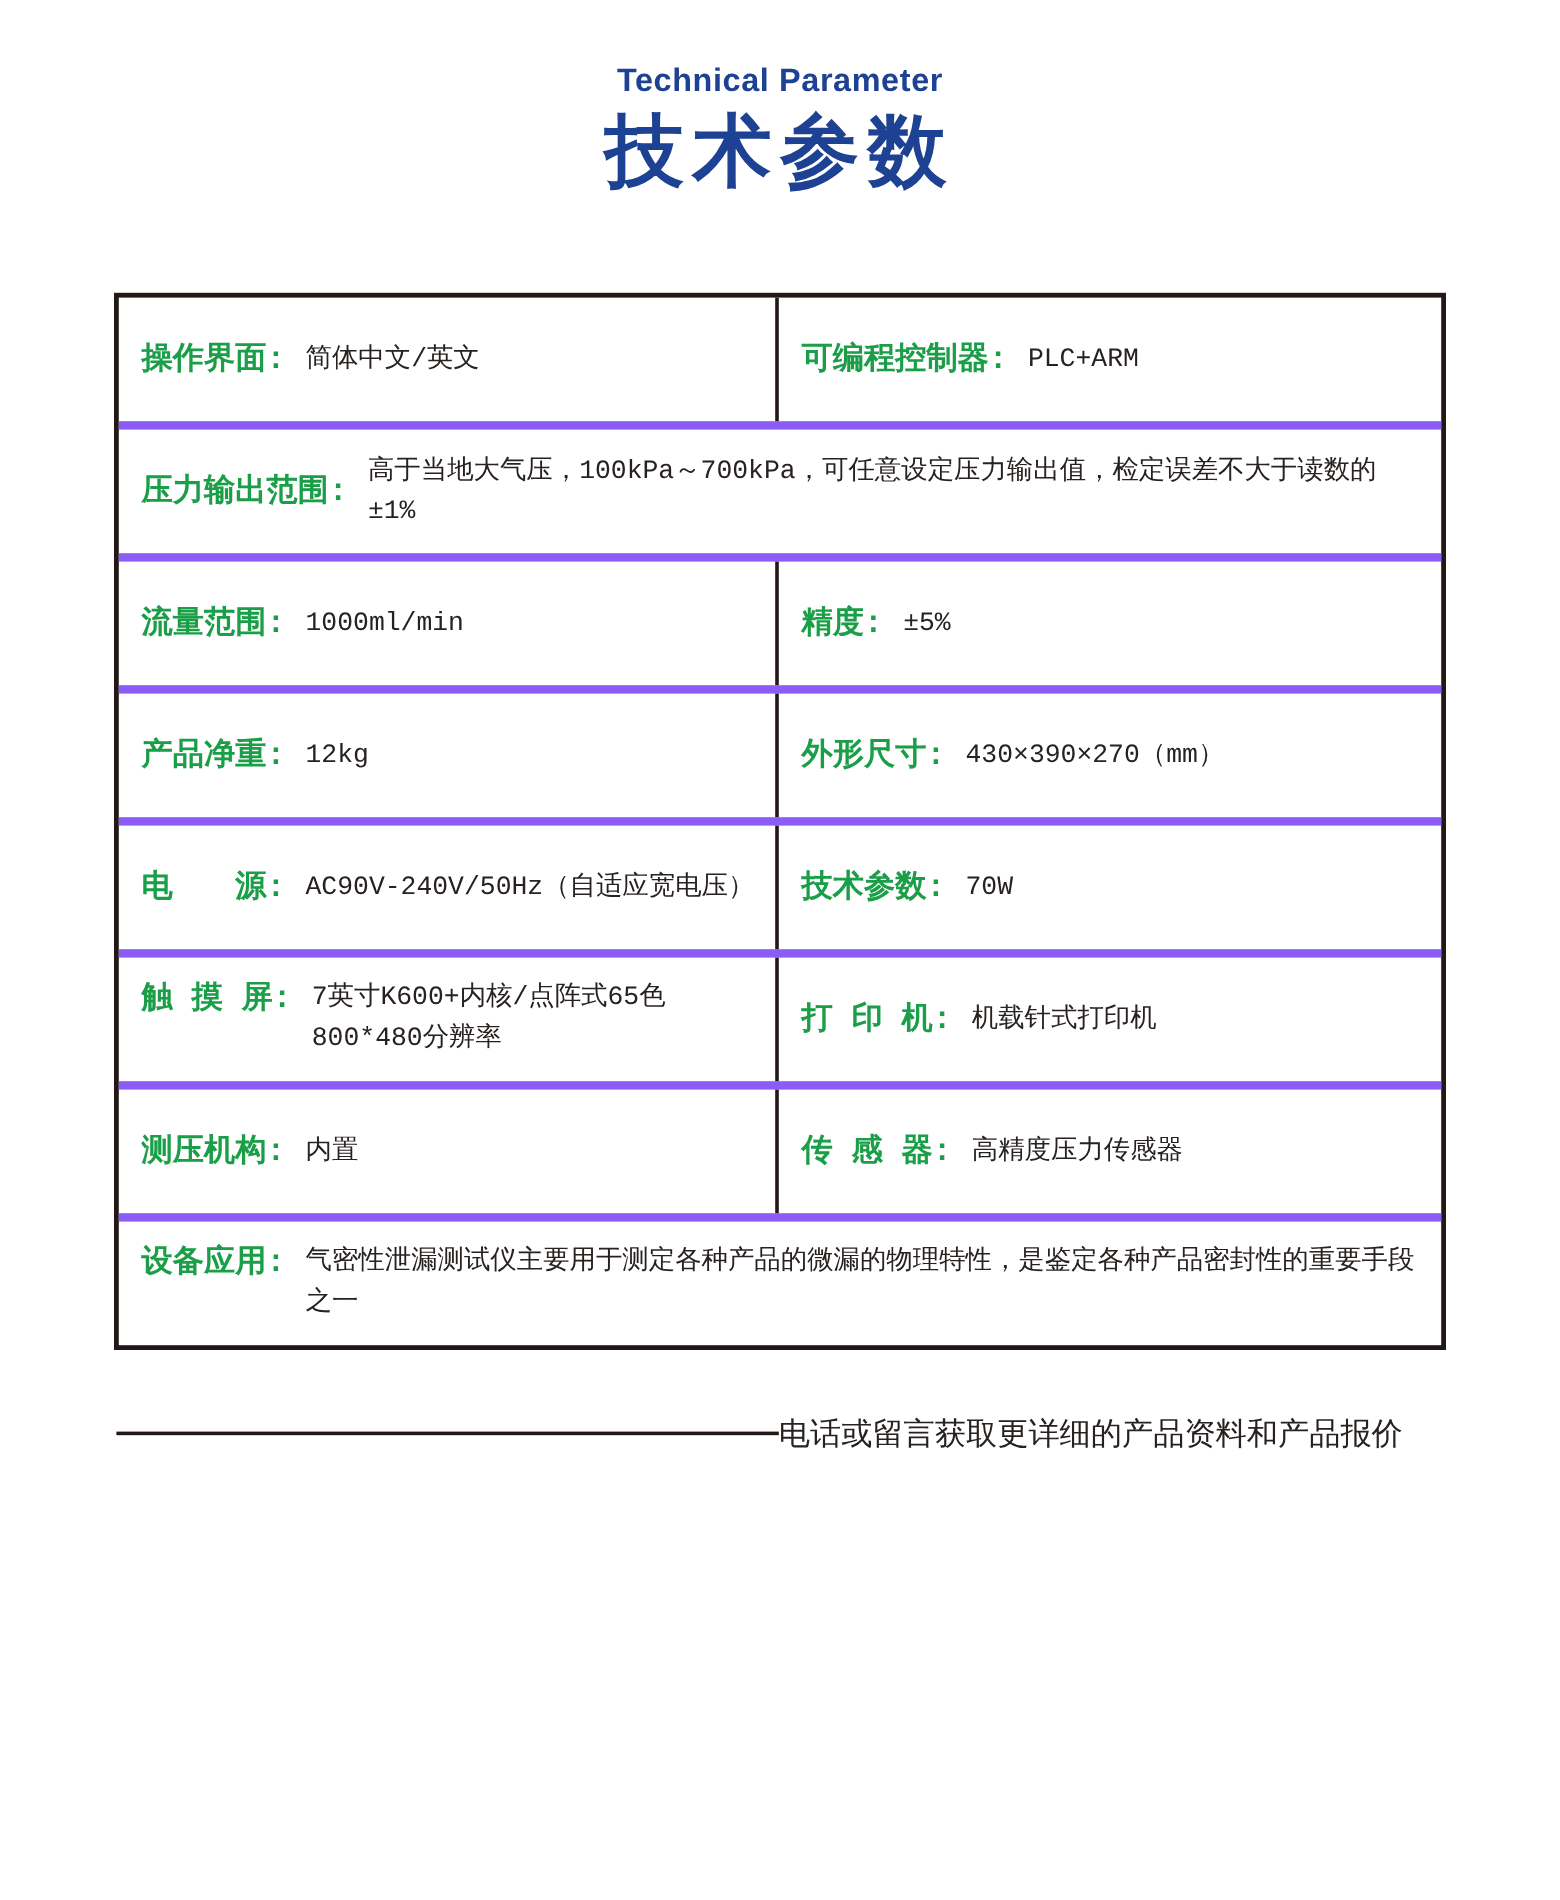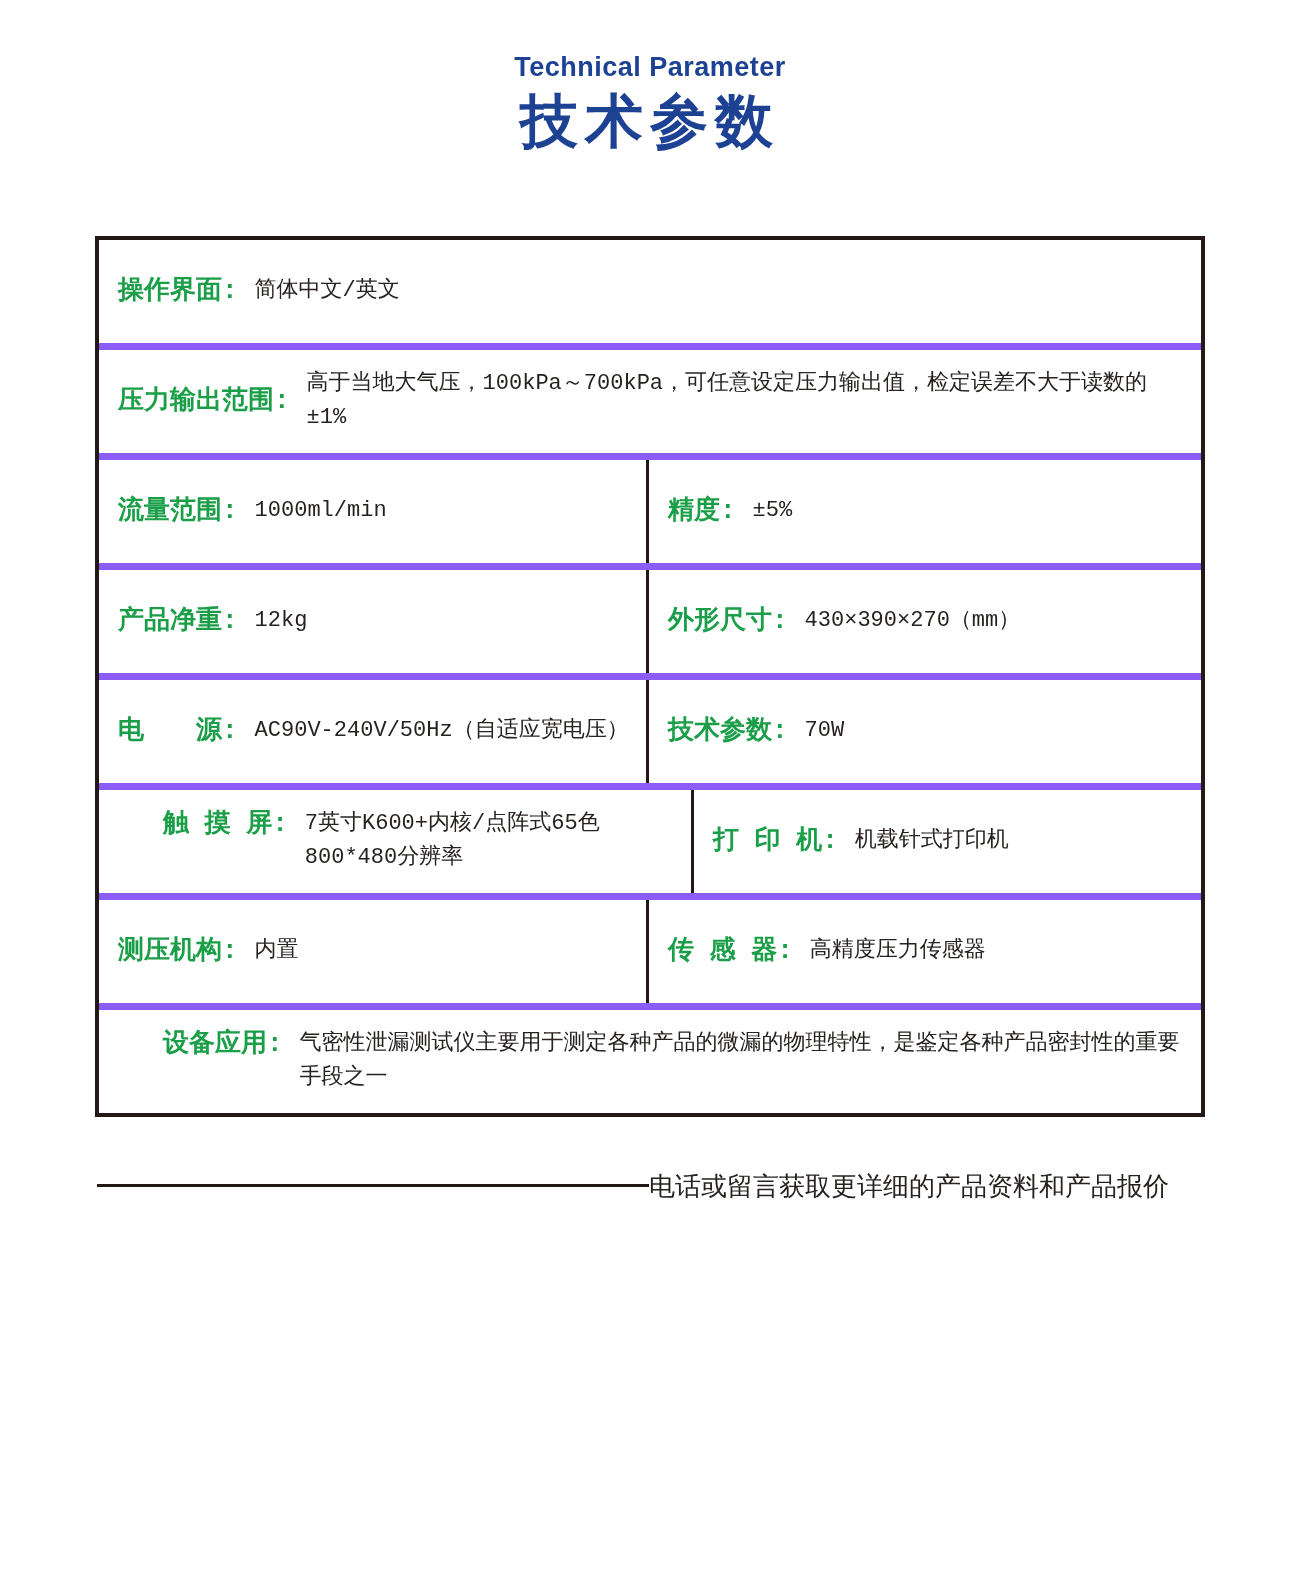--- a/index.html
+++ b/index.html
@@ -13,21 +13,21 @@
   }
   .header{text-align:center;padding-top:52px;}
   .subtitle{
     color:#1d4293;
     font-size:27px;
     font-weight:bold;
     letter-spacing:0.5px;
   }
   .title{
     color:#1d4293;
-    font-size:58px;
+    font-size:66px;
     font-weight:bold;
     letter-spacing:7px;
     margin:8px 0 0 0;
     line-height:1.05;
   }
   .spec-table{
     width:1102px;
     margin:84px auto 0 auto;
     border:4px solid #231815;
   }
@@ -51,21 +51,21 @@
     line-height:34px;
     white-space:pre;
     flex-shrink:0;
   }
   .value{
     color:#272220;
     font-size:22px;
     line-height:34px;
     white-space:pre-line;
   }
-  .cell.top{align-items:flex-start;padding-top:17px;margin-left:45px;}
+  .cell.top{align-items:flex-start;padding-top:17px;}
   .footer{
     width:1106px;
     margin:52px auto 0 auto;
     display:flex;
     align-items:center;
   }
   .rule{
     flex:0 0 552px;
     height:3px;
     background:#231815;
@@ -86,20 +86,24 @@
     <div class="subtitle">Technical Parameter</div>
     <h1 class="title">技术参数</h1>
   </div>
 
   <div class="spec-table">
 
     <div class="row two">
       <div class="cell">
         <span class="label">操作界面:</span>
         <span class="value">简体中文/英文</span>
+      </div>
+      <div class="cell">
+        <span class="label">可编程控制器:</span>
+        <span class="value">PLC+ARM</span>
       </div>
     </div>
 
     <div class="row">
       <div class="cell">
         <span class="label">压力输出范围:</span>
         <span class="value">高于当地大气压，100kPa～700kPa，可任意设定压力输出值，检定误差不大于读数的±1%</span>
       </div>
     </div>
 

